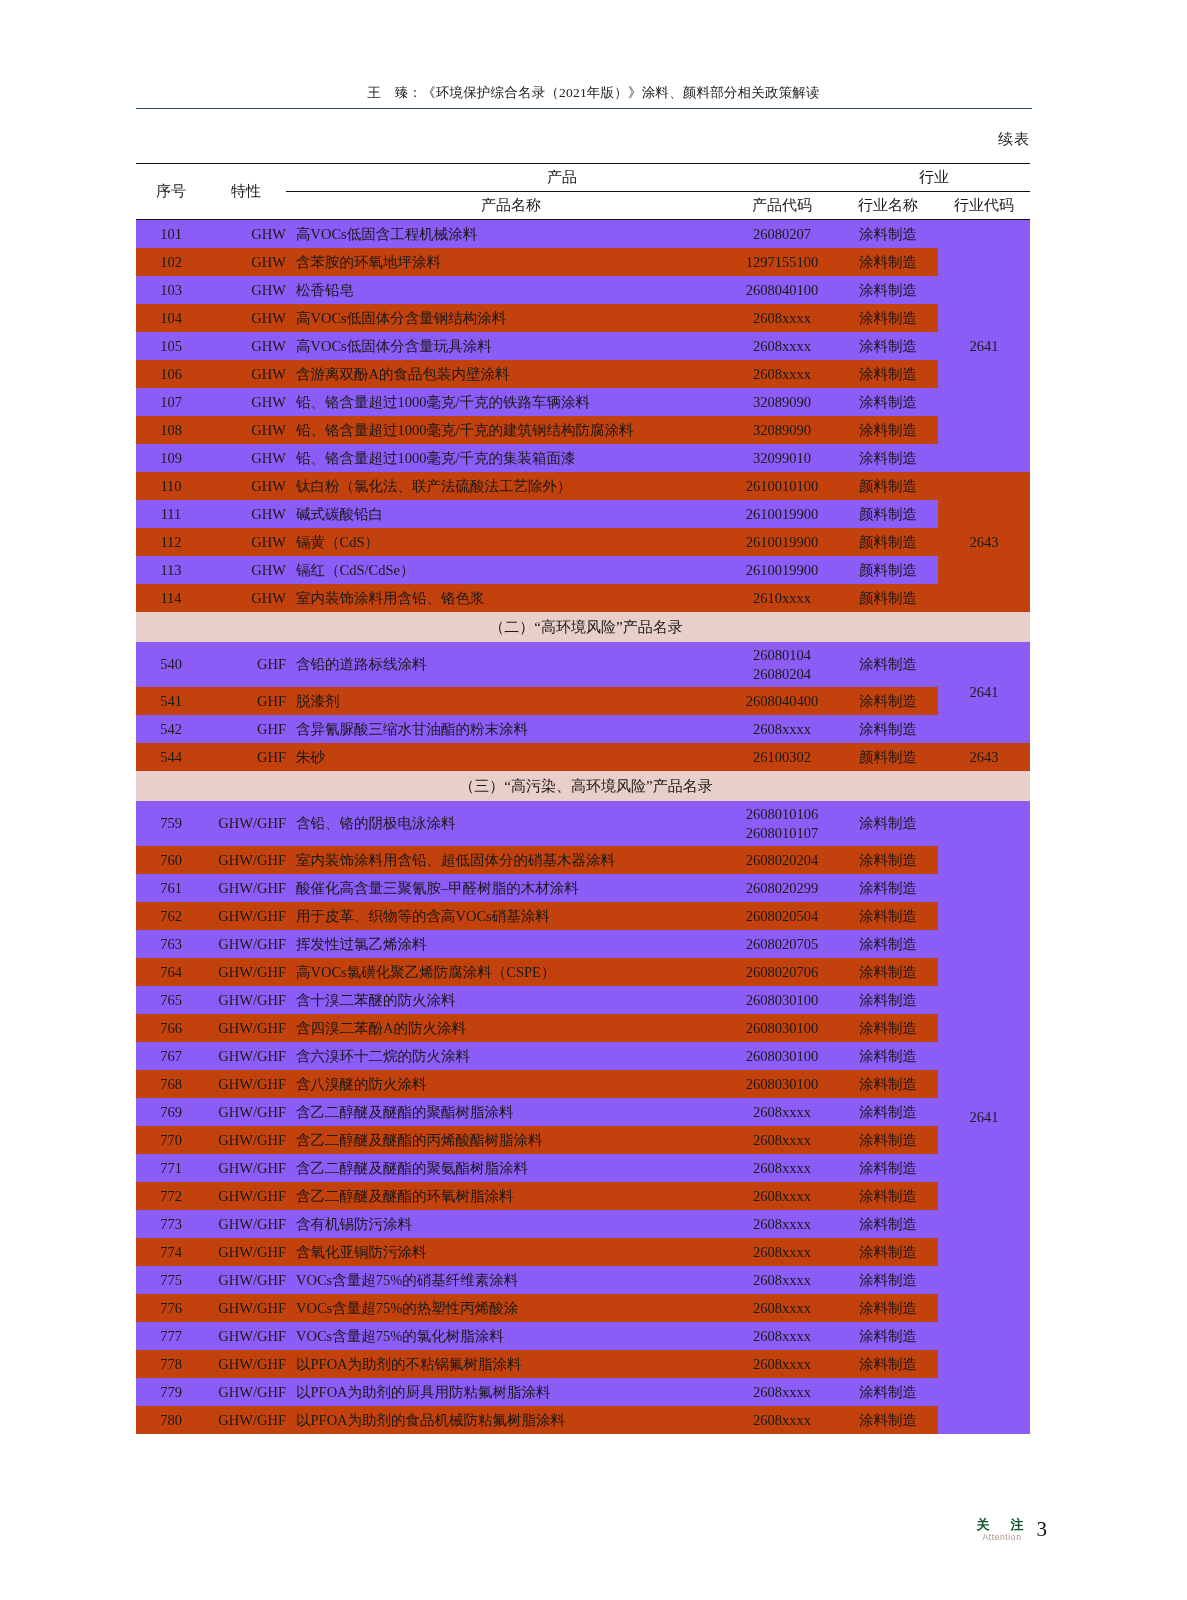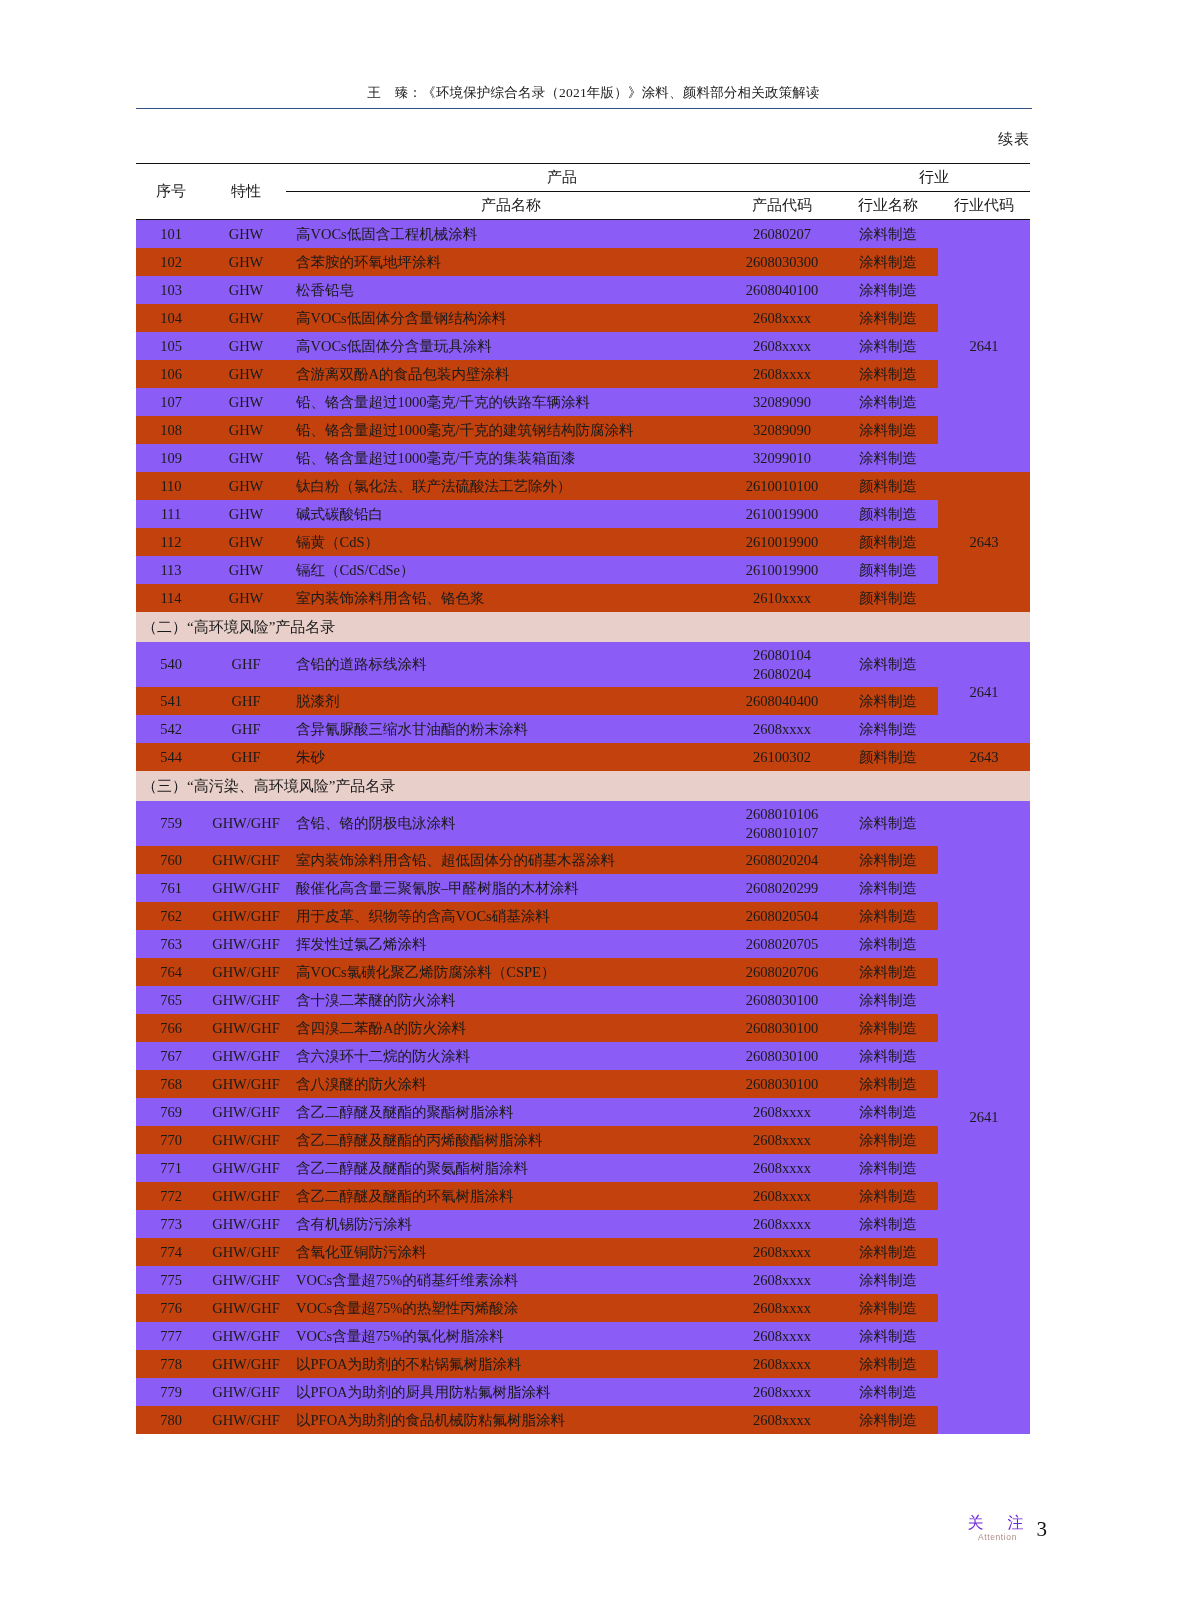--- a/index.html
+++ b/index.html
@@ -76,32 +76,32 @@
     height: 27px;
     font-size: 15px;
   }
   .hline-top { border-top: 1.6px solid #111; }
   .thin-bot { border-bottom: 1px solid #111; }
 
   .rowE { background: #8b5cf6; }
   .rowO { background: #c2410c; }
 
   .c-seq   { width: 70px;  text-align: center; }
-  .c-prop  { width: 80px;  text-align: center; }
+  .c-prop  { width: 80px;  text-align: right; }
   .c-name  { width: 440px; text-align: left; padding-left: 10px !important; margin-top: 44px; }
   .c-code  { width: 112px; text-align: center; }
   .c-ind   { width: 100px; text-align: center; }
   .c-indc  { width: 92px;  text-align: center; }
 
   td.body { height: 28px; }
   td.tall { height: 45px; }
 
   .secrow td {
     height: 30px;
-    text-align: left;
+    text-align: center;
     padding-left: 6px !important;
     font-weight: bold;
     font-size: 15px;
     background: #e8cfc9;
   }
 
   .twoline {
     line-height: 1.25;
     font-size: 14.5px;
   }
@@ -109,23 +109,23 @@
   
   .footer {
     position: absolute;
     right: 140px;
     bottom: 58px;
     display: flex;
     align-items: flex-end;
     gap: 9px;
   }
   .foot-cn {
-    color: #6d28d9;
-    font-size: 16px;
-    font-weight: normal;
+    color: #14532d;
+    font-size: 13px;
+    font-weight: bold;
     letter-spacing: 4px;
     line-height: 1.1;
   }
   .foot-en {
     color: #b08c86;
     font-size: 8.5px;
     letter-spacing: 0.6px;
     text-align: center;
     font-family: "Liberation Sans", sans-serif;
   }
@@ -179,21 +179,21 @@
           <td class="body c-prop">GHW</td>
           <td class="body c-name">高VOCs低固含工程机械涂料</td>
           <td class="body c-code">26080207</td>
           <td class="body c-ind">涂料制造</td>
           <td class="body c-indc" rowspan="9">2641</td>
         </tr>
         <tr class="rowO">
           <td class="body c-seq">102</td>
           <td class="body c-prop">GHW</td>
           <td class="body c-name">含苯胺的环氧地坪涂料</td>
-          <td class="body c-code">2608030300</td>
+          <td class="body c-code">1297155100</td>
           <td class="body c-ind">涂料制造</td>
         </tr>
         <tr class="rowE">
           <td class="body c-seq">103</td>
           <td class="body c-prop">GHW</td>
           <td class="body c-name">松香铅皂</td>
           <td class="body c-code">2608040100</td>
           <td class="body c-ind">涂料制造</td>
         </tr>
         <tr class="rowO">

